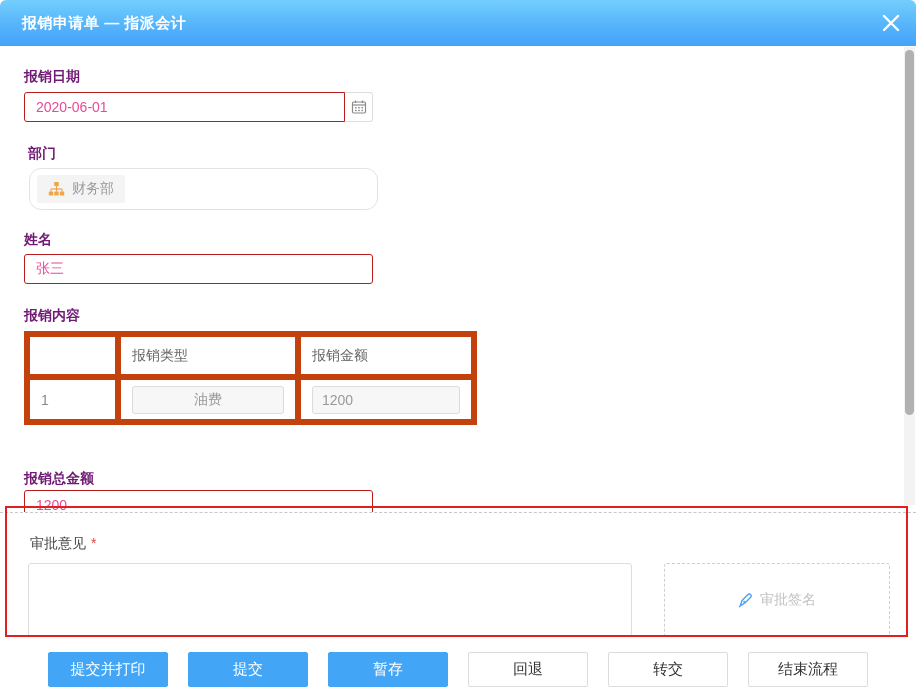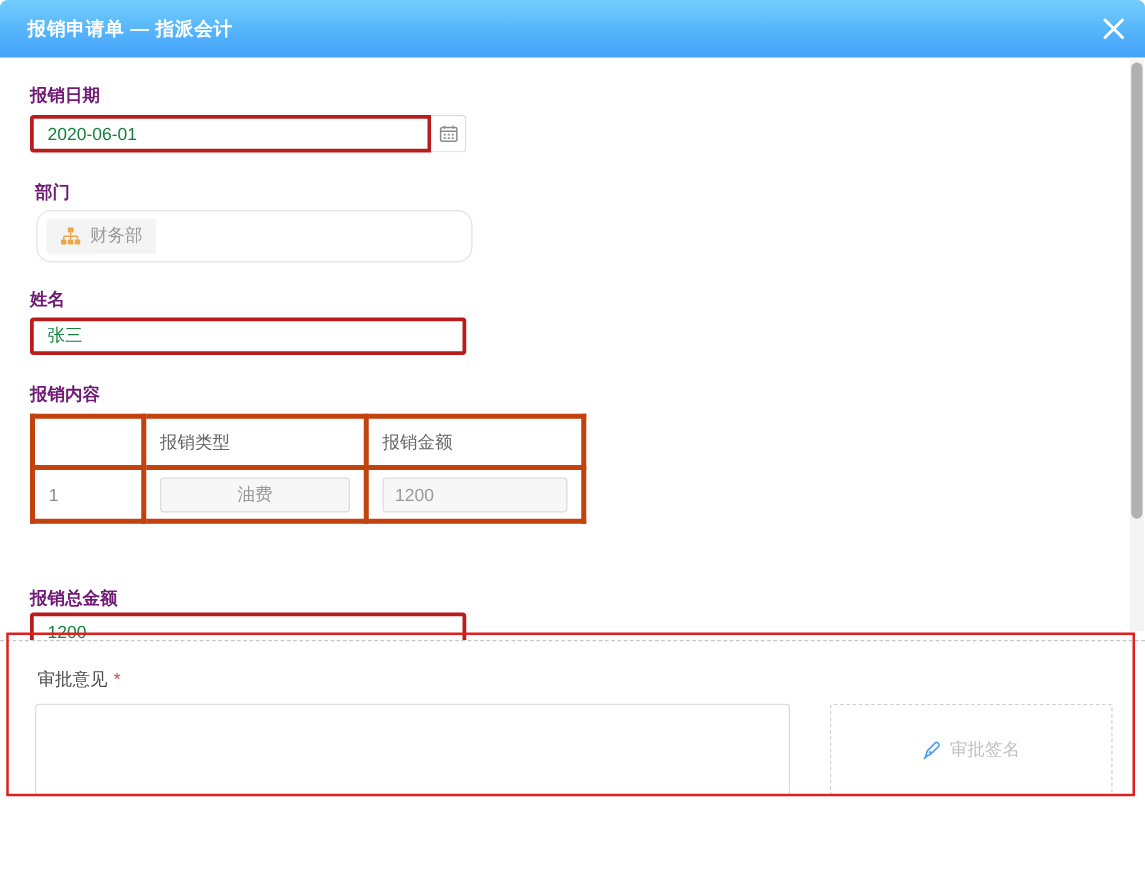--- a/index.html
+++ b/index.html
@@ -20,43 +20,43 @@
   .close-btn{
     position:absolute;right:11px;top:9px;width:28px;height:28px;
     background:transparent;border:none;cursor:pointer;padding:0;
     display:flex;align-items:center;justify-content:center;
   }
   
   .field-label{font-weight:bold;font-size:14px;color:#701a75;}
   .abs{position:absolute;}
   .txt-input{
     box-sizing:border-box;height:30px;width:349px;
-    border:3px solid #b91c1c;border-radius:3px;background:#fff;
-    padding:0 11px;font-size:14px;color:#15803d;outline:none;
+    border:1px solid #b91c1c;border-radius:3px;background:#fff;
+    padding:0 11px;font-size:14px;color:#ec4899;outline:none;
     font-family:"Liberation Sans","DejaVu Sans",sans-serif;
   }
   .date-group{display:flex;width:349px;}
   .date-group .txt-input{flex:1;width:auto;border-radius:3px 0 0 3px;}
   .date-addon{
     box-sizing:border-box;width:28px;height:30px;border:1px solid #ddd;border-left:none;
     border-radius:0 3px 3px 0;background:#fff;display:flex;align-items:center;justify-content:center;
     cursor:pointer;padding:0;
   }
   .dept-box{
     box-sizing:border-box;width:349px;height:42px;border:1px solid #e3e3e3;border-radius:3px;
     background:#fff;display:flex;align-items:center;padding:0 7px;
   }
   .dept-chip{
     display:inline-flex;align-items:center;gap:7px;background:#f4f4f4;border-radius:2px;
     padding:5px 11px;color:#999;font-size:14px;cursor:pointer;
   }
   
   table.exp-table{border-collapse:collapse;background:#fff;}
   table.exp-table th,table.exp-table td{
-    border:4px solid #c2410c;padding:0 11px;font-weight:normal;text-align:left;
+    border:6px solid #c2410c;padding:0 11px;font-weight:normal;text-align:left;
   }
   table.exp-table th{height:37px;color:#666;font-size:14px;}
   table.exp-table td{height:39px;}
   td.row-num,th.col-num{width:63px;text-align:center;color:#8a8a8a;}
   .cell-input{
     box-sizing:border-box;height:28px;border:1px solid #dcdcdc;border-radius:3px;
     background:#f7f7f7;color:#999;font-size:14px;padding:0 9px;outline:none;
     font-family:"Liberation Sans","DejaVu Sans",sans-serif;
   }
   .cell-input.w-type{width:152px;text-align:center;}
@@ -191,15 +191,23 @@
   <div class="signature-pad">
     <span style="display:flex">
       <svg width="15" height="15" viewBox="0 0 16 16">
         <path d="M13.3 1.6 c1.1 1.1 1.1 2.1 0.2 3 L7.4 10.7 L2.6 13.4 L4.1 8.2 L10.3 1.9 c0.9-0.9 1.9-1.3 3-0.3 z" fill="none" stroke="#4a9cf5" stroke-width="1.4" stroke-linejoin="round"></path>
         <circle cx="6.6" cy="9.4" r="1.1" fill="#4a9cf5"></circle>
         <path d="M2.6 13.4 L1.6 14.6" stroke="#4a9cf5" stroke-width="1.4" stroke-linecap="round"></path>
       </svg>
     </span>
     <span>审批签名</span>
   </div>
+  <div class="footer-btns">
+    <button class="btn btn-primary">提交并打印</button>
+    <button class="btn btn-primary">提交</button>
+    <button class="btn btn-primary">暂存</button>
+    <button class="btn btn-plain">回退</button>
+    <button class="btn btn-plain">转交</button>
+    <button class="btn btn-plain">结束流程</button>
+  </div>
 </div>
 
 <div class="highlight-box"></div>
 
 </body></html>

